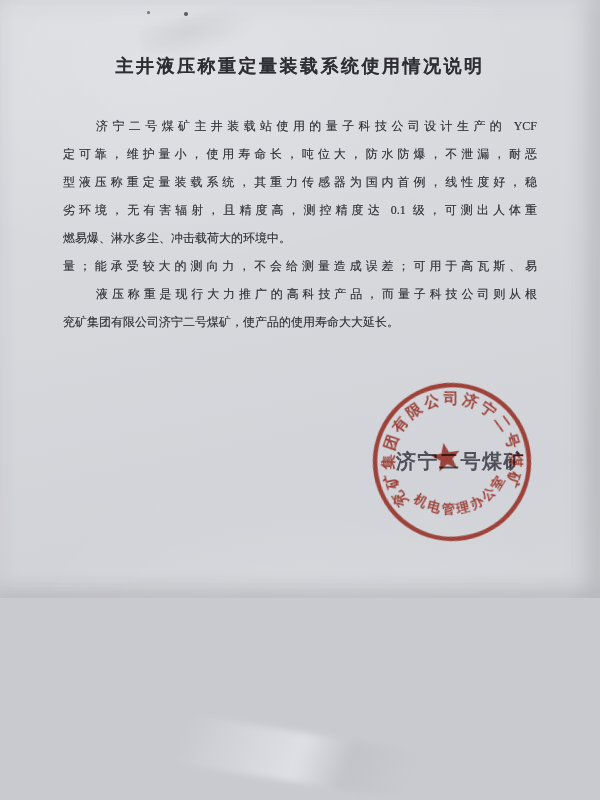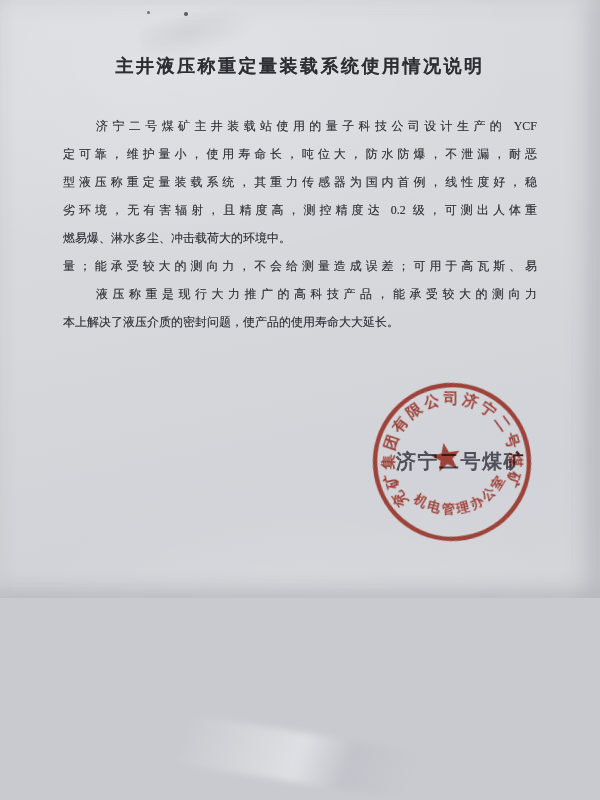--- a/index.html
+++ b/index.html
@@ -66,25 +66,25 @@
   <div class="speck s1"></div>
   <div class="speck s2"></div>
   <div class="crease"></div>
 
   <h1 class="title">主井液压称重定量装载系统使用情况说明</h1>
 
   <div class="body-text">
     <div class="line indent justify">济宁二号煤矿主井装载站使用的量子科技公司设计生产的 YCF</div>
     <div class="line justify">定可靠，维护量小，使用寿命长，吨位大，防水防爆，不泄漏，耐恶</div>
     <div class="line justify">型液压称重定量装载系统，其重力传感器为国内首例，线性度好，稳</div>
-    <div class="line justify">劣环境，无有害辐射，且精度高，测控精度达 0.2 级，可测出人体重</div>
+    <div class="line justify">劣环境，无有害辐射，且精度高，测控精度达 0.1 级，可测出人体重</div>
     <div class="line">燃易爆、淋水多尘、冲击载荷大的环境中。</div>
     <div class="line justify">量；能承受较大的测向力，不会给测量造成误差；可用于高瓦斯、易</div>
-    <div class="line indent justify">液压称重是现行大力推广的高科技产品，能承受较大的测向力</div>
-    <div class="line">本上解决了液压介质的密封问题，使产品的使用寿命大大延长。</div>
+    <div class="line indent justify">液压称重是现行大力推广的高科技产品，而量子科技公司则从根</div>
+    <div class="line">兖矿集团有限公司济宁二号煤矿，使产品的使用寿命大大延长。</div>
   </div>
 
   <div class="signature">济宁二号煤矿</div>
 
   <div class="stamp">
     <svg width="172" height="172" viewBox="0 0 170 170">
       <defs>
         <path id="arcTop" d="M 37.5 118.3 A 58 58 0 1 1 132.5 118.3"></path>
         <path id="arcBottom" d="M 38 113 A 60 60 0 0 0 132 113"></path>
       </defs>

